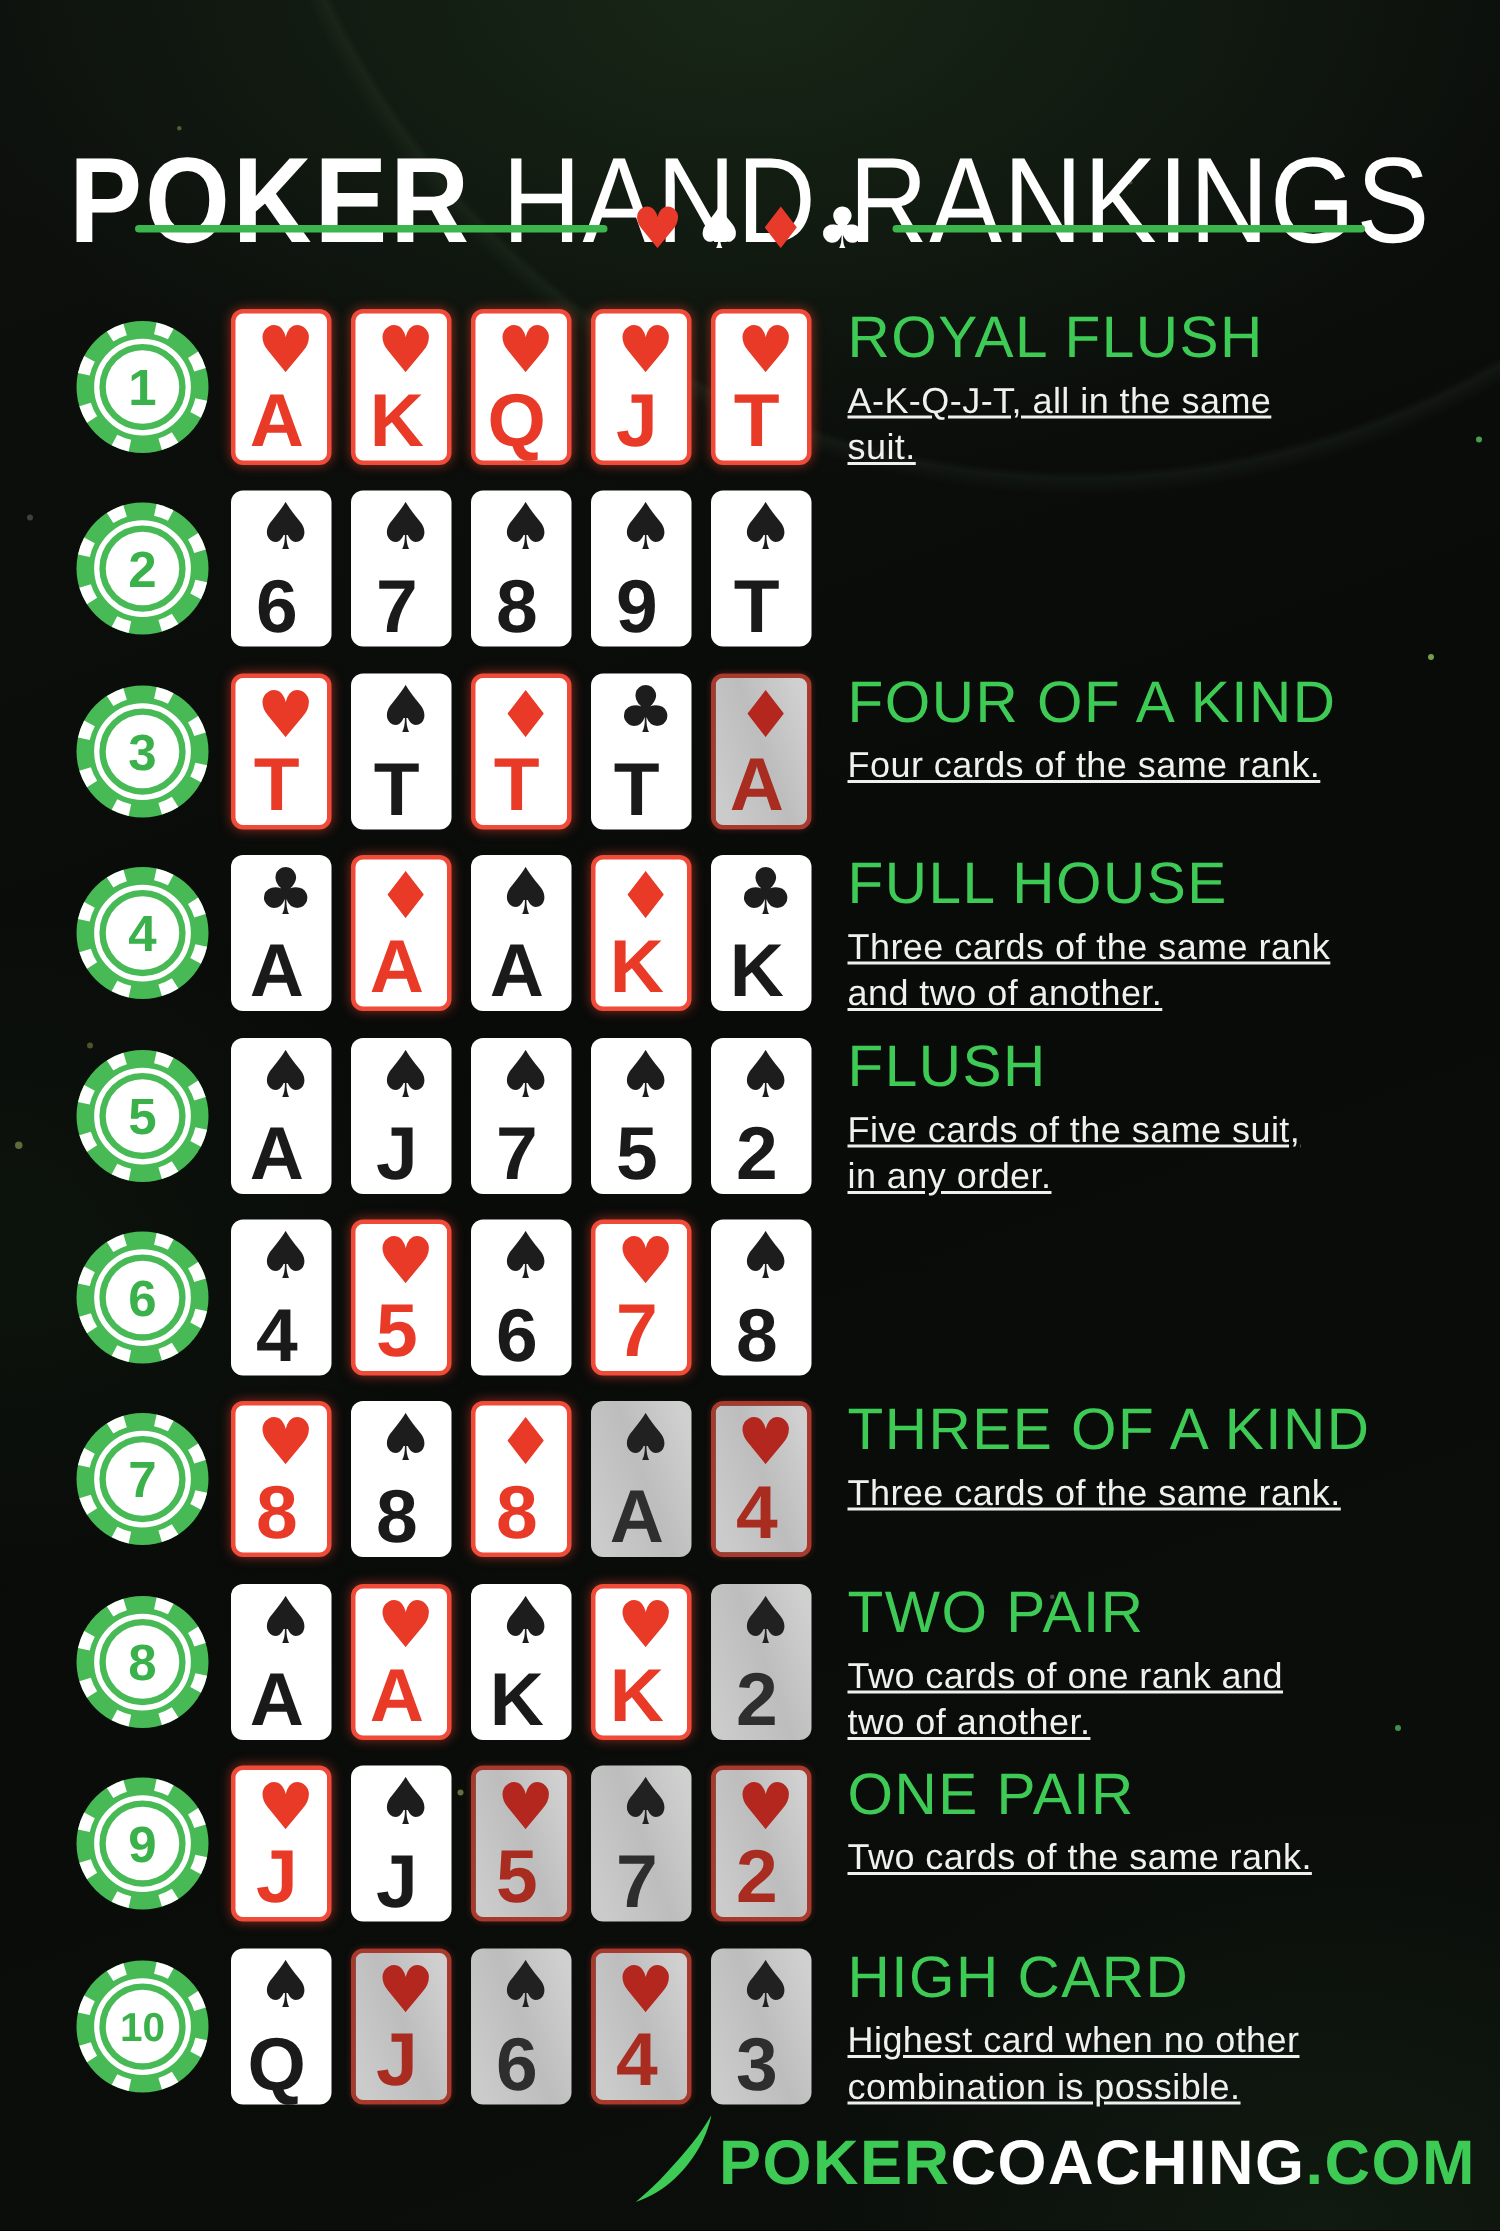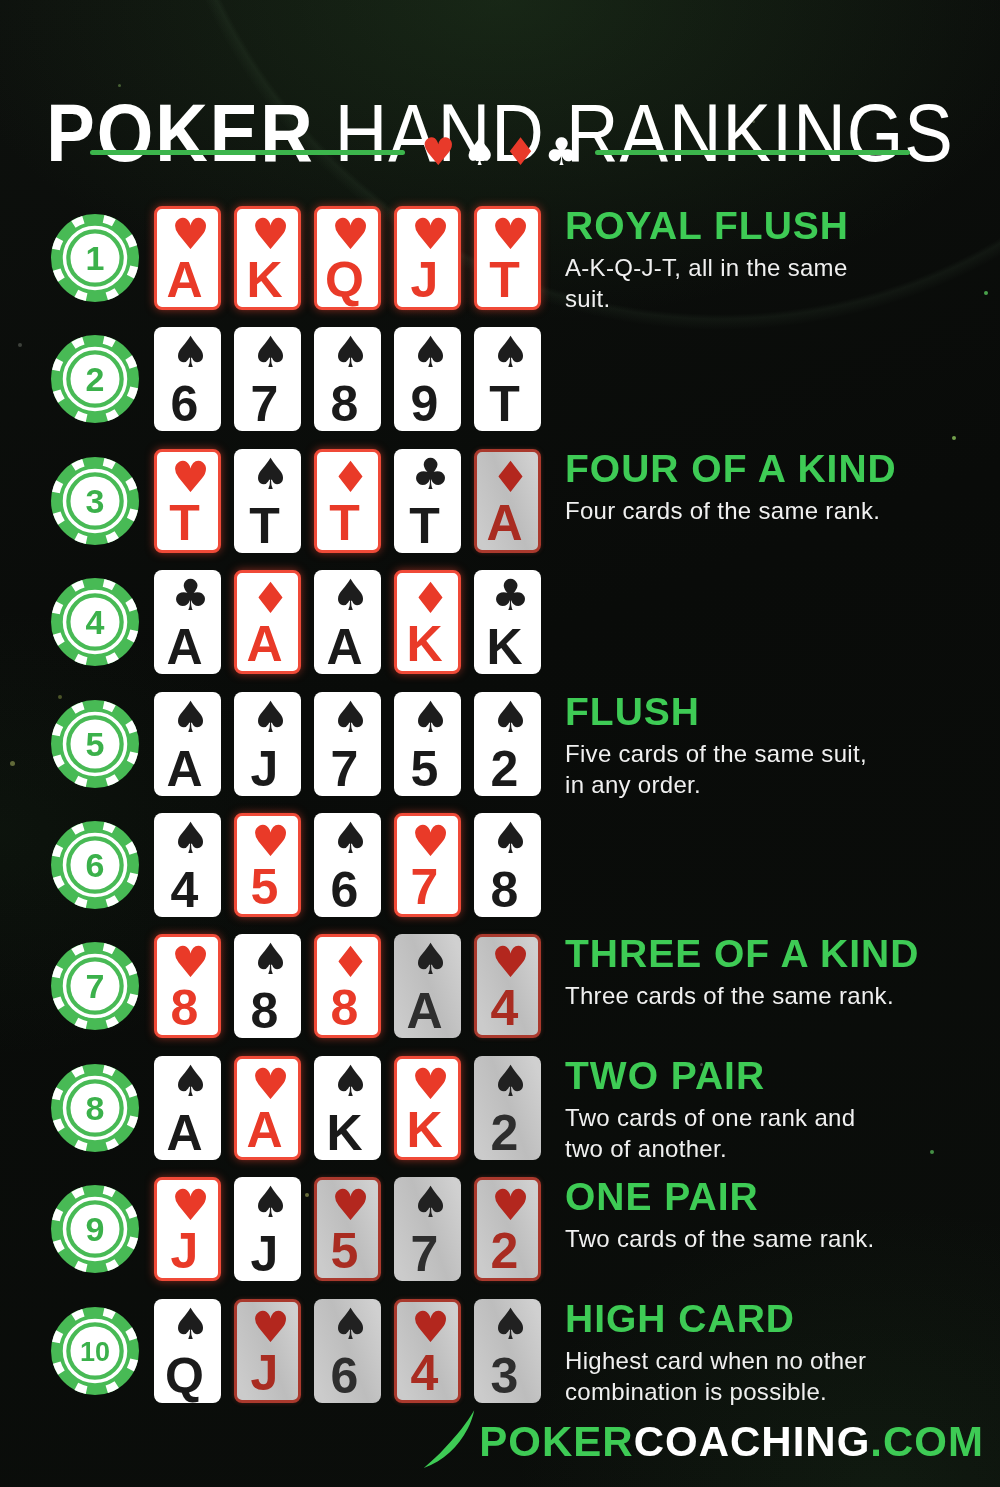--- a/index.html
+++ b/index.html
@@ -50,25 +50,25 @@
   }
   .card.red .suit,.card.red .rank{color:#e93a28;}
   .card.black .suit{color:#1d1d1d;} .card.black .rank{color:#1a1a1a;}
   .card.dim{background:linear-gradient(250deg,#d0d0d0 8%,#bdbdbd 48%,#cbcbcb 90%);}
   .card.dim.red{border-color:#aa392d;box-shadow:0 0 4px rgba(170,60,45,.35);}
   .card.dim.red .suit{color:#b3271e;} .card.dim.red .rank{color:#a92c21;}
   .card.dim.black .suit{color:#212121;} .card.dim.black .rank{color:#2e2e2e;}
   .info{margin-left:24px;padding-top:0;}
   .hand-name{
     margin:0 0 6px 0;color:#3ecb55;font-size:39px;line-height:40px;
-    font-weight:bold;letter-spacing:1px;white-space:nowrap;
+    font-weight:normal;letter-spacing:1px;white-space:nowrap;
   }
   .hand-desc{
     margin:0;color:#f0f0f0;font-size:24px;line-height:31px;
-    white-space:pre-line;letter-spacing:.3px;
+    white-space:pre-line;letter-spacing:.3px;text-decoration:underline;
   }
   
   .chip-base{fill:#48ba55;}
   .chip-notches{fill:none;stroke:#fff;stroke-width:8;}
   .chip-ring{fill:none;stroke:#fff;stroke-width:3.5;}
   .chip-center{fill:#fff;}
   .chip-num{fill:#3bb14b;font-weight:bold;text-anchor:middle;}
   
   .brand{
     position:absolute;right:16px;bottom:12px;display:flex;align-items:center;
@@ -247,20 +247,25 @@
           </div>
           <div class="card red">
             <span class="suit">♦</span>
             <span class="rank">K</span>
           </div>
           <div class="card black">
             <span class="suit">♣</span>
             <span class="rank">K</span>
           </div>
         </div>
+    <div class="info">
+      <h2 class="hand-name">FULL HOUSE</h2>
+      <p class="hand-desc">Three cards of the same rank
+and two of another.</p>
+    </div>
   </section>
 
   <section class="row">
     <div class="chip">
       <svg viewBox="0 0 90 90" width="90" height="90">
         <circle class="chip-base" cx="45" cy="45" r="44"></circle>
         <circle class="chip-notches" cx="45" cy="45" r="40" stroke-dasharray="11 20.41" transform="rotate(12 45 45)"></circle>
         <circle class="chip-ring" cx="45" cy="45" r="30.5"></circle>
         <circle class="chip-center" cx="45" cy="45" r="24.5"></circle>
         <text class="chip-num" x="45" font-size="34" y="57">5</text>

